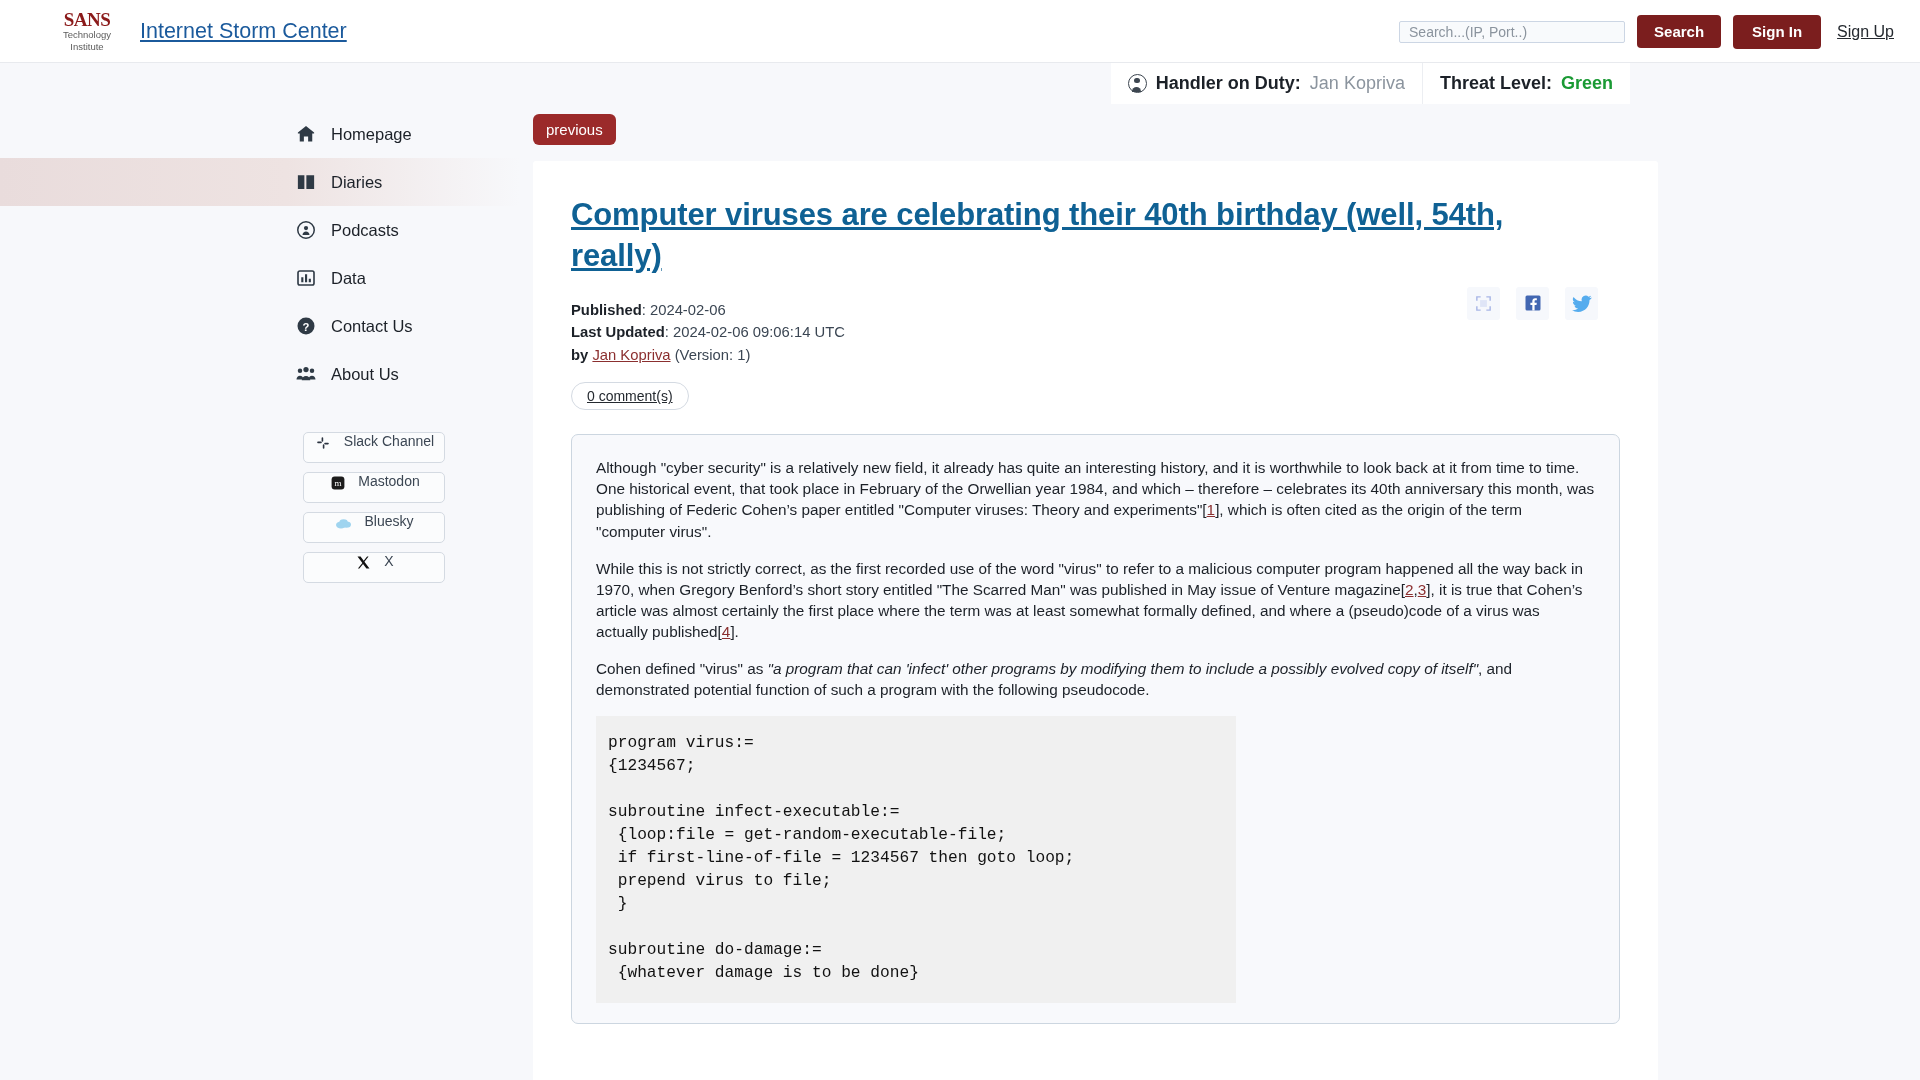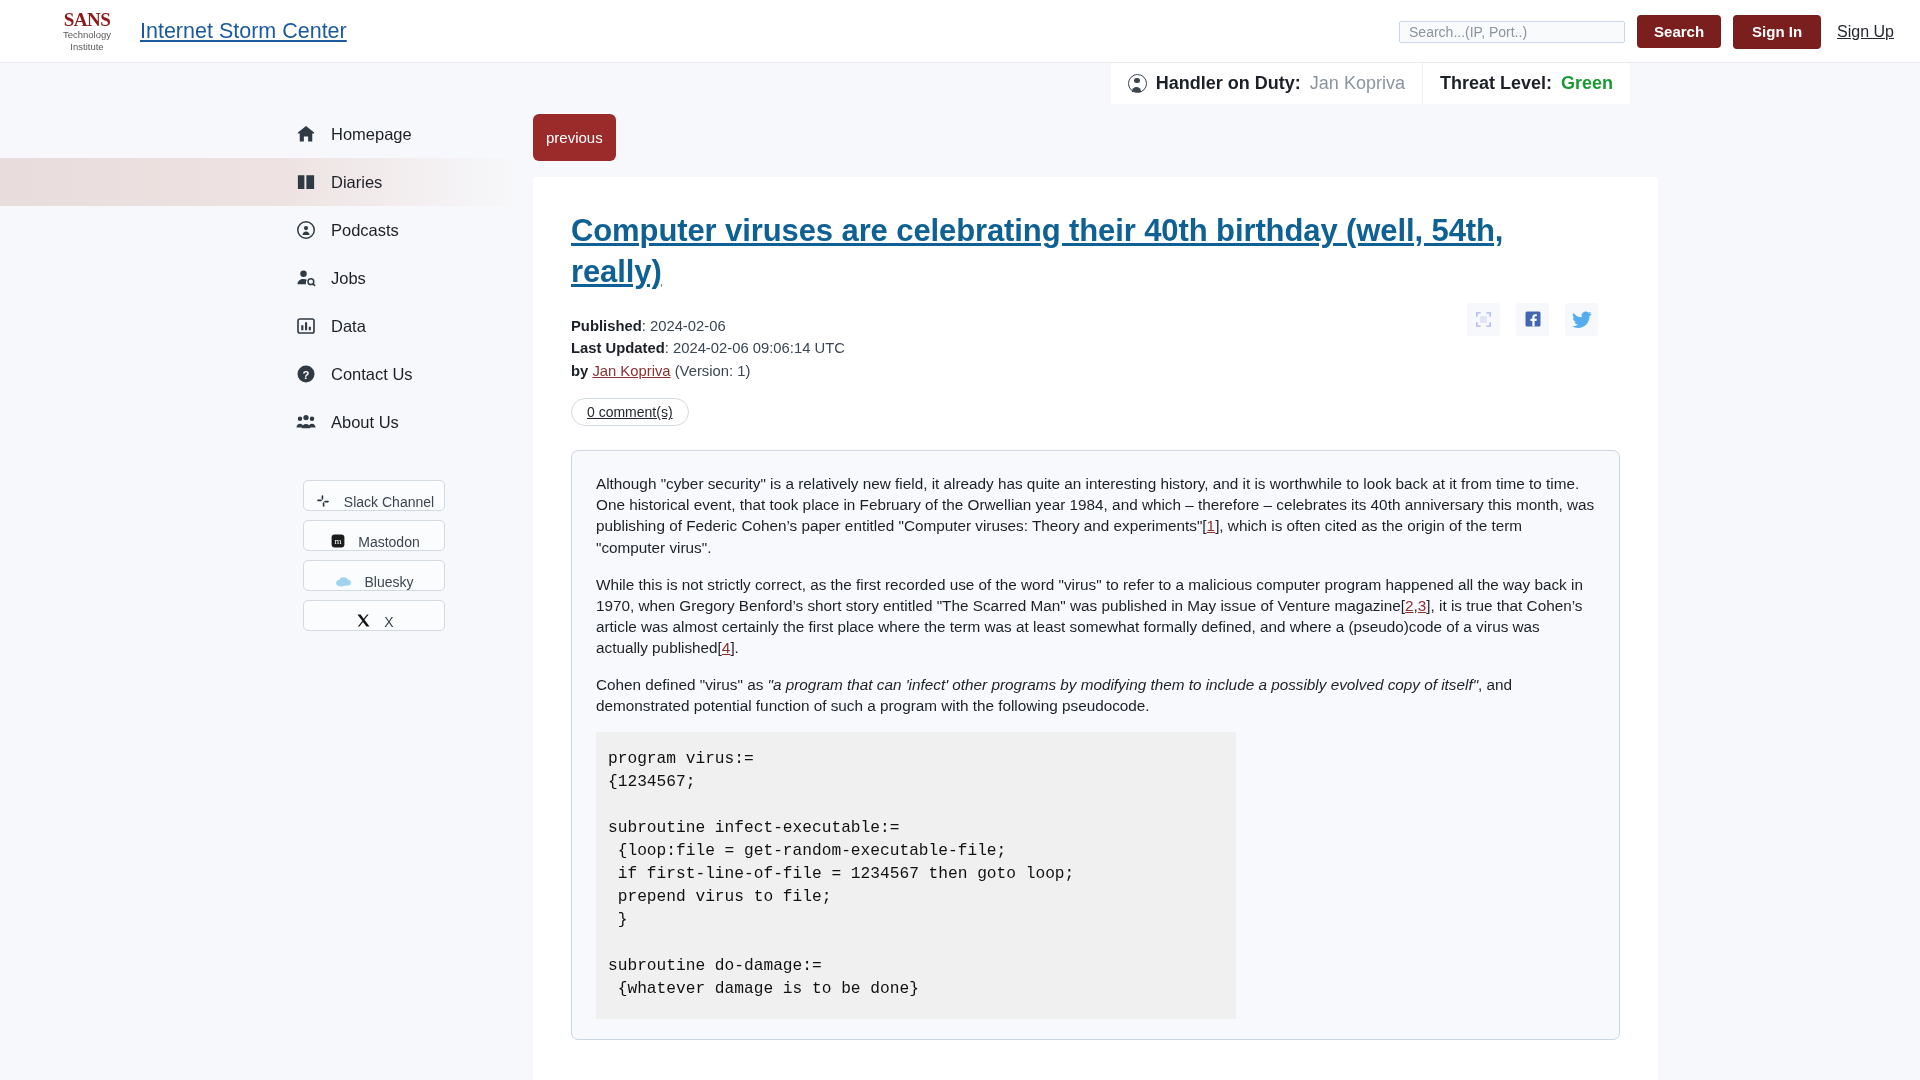--- a/index.html
+++ b/index.html
@@ -94,31 +94,31 @@
   }
   .nav-item.active {
     background: linear-gradient(to right, #e9dcdc 0%, #eee3e2 55%, #f7f8fb 100%);
   }
   .nav-icon { width: 22px; height: 22px; display:flex; align-items:center; justify-content:center; color: #2f3a45; }
   .nav-icon svg { display:block; }
 
   .social-list { margin-top: 34px; padding-left: 303px; display: flex; flex-direction: column; gap: 9px; }
   .social-btn {
     width: 142px; height: 31px; border: 1px solid #d4dae2; border-radius: 5px;
-    background: #fbfcfd; display:flex; align-items:flex-end; justify-content:center;
+    background: #fbfcfd; display:flex; align-items:flex-start; justify-content:center;
     gap: 11px; font-size: 14px; color: #3b4653; cursor: pointer;
   }
   .social-btn .sicon { width: 19px; height: 19px; display:flex; align-items:center; justify-content:center; }
 
   
   .main { flex: 1; padding-left: 13px; padding-right: 262px; }
   .prev-row { padding: 10px 0 16px 0; }
   .btn-prev {
     background:#9b2a2a; color:#fff; border:none; border-radius:6px;
-    font-size: 15px; padding: 15px 13px; cursor:pointer;
+    font-size: 15px; padding: 7px 13px; cursor:pointer;
     font-family: "Liberation Sans", sans-serif;
   }
   .card {
     background:#ffffff; border-radius: 3px; padding: 34px 38px 0 38px;
     height: 100%;
   }
   .article-title {
     font-size: 31px; font-weight: bold; color: #0f6194;
     text-decoration: underline; line-height: 1.32; cursor:pointer;
     letter-spacing: -0.1px; max-width: 1000px;
@@ -209,31 +209,20 @@
       <span class="nav-icon">
         <svg width="20" height="20" viewBox="0 0 16 16" fill="none" stroke="currentColor" stroke-width="1.2">
             <circle cx="8" cy="8" r="6.6"></circle>
             <circle cx="8" cy="6.4" r="1.7" fill="currentColor" stroke="none"></circle>
             <path d="M5.2 12c0-1.9 1.3-2.9 2.8-2.9s2.8 1 2.8 2.9" fill="currentColor" stroke="none"></path>
           </svg>
       </span>
       <span>Podcasts</span>
     </div>
 
-    <div class="nav-item">
-      <span class="nav-icon">
-        <svg width="20" height="20" viewBox="0 0 16 16" fill="currentColor">
-            <circle cx="6" cy="4.5" r="2.6"></circle>
-            <path d="M1.2 13c0-2.7 2.2-4.3 4.8-4.3 1 0 2 .25 2.8.7-.55.6-.9 1.4-.9 2.3 0 .5.1.95.3 1.3z"></path>
-            <circle cx="11.9" cy="10.9" r="2.3" fill="none" stroke="currentColor" stroke-width="1.2"></circle>
-            <path d="M13.6 12.6l1.6 1.7" stroke="currentColor" stroke-width="1.4" fill="none"></path>
-          </svg>
-      </span>
-      <span>Jobs</span>
-    </div>
 
     <div class="nav-item">
       <span class="nav-icon">
         <svg width="20" height="20" viewBox="0 0 16 16" fill="none">
             <rect x="1.6" y="2.4" width="12.8" height="11.2" rx="1.4" stroke="currentColor" stroke-width="1.3"></rect>
             <rect x="4.2" y="7.4" width="1.7" height="4" fill="currentColor"></rect>
             <rect x="7.2" y="5" width="1.7" height="6.4" fill="currentColor"></rect>
             <rect x="10.2" y="8.6" width="1.7" height="2.8" fill="currentColor"></rect>
           </svg>
       </span>

